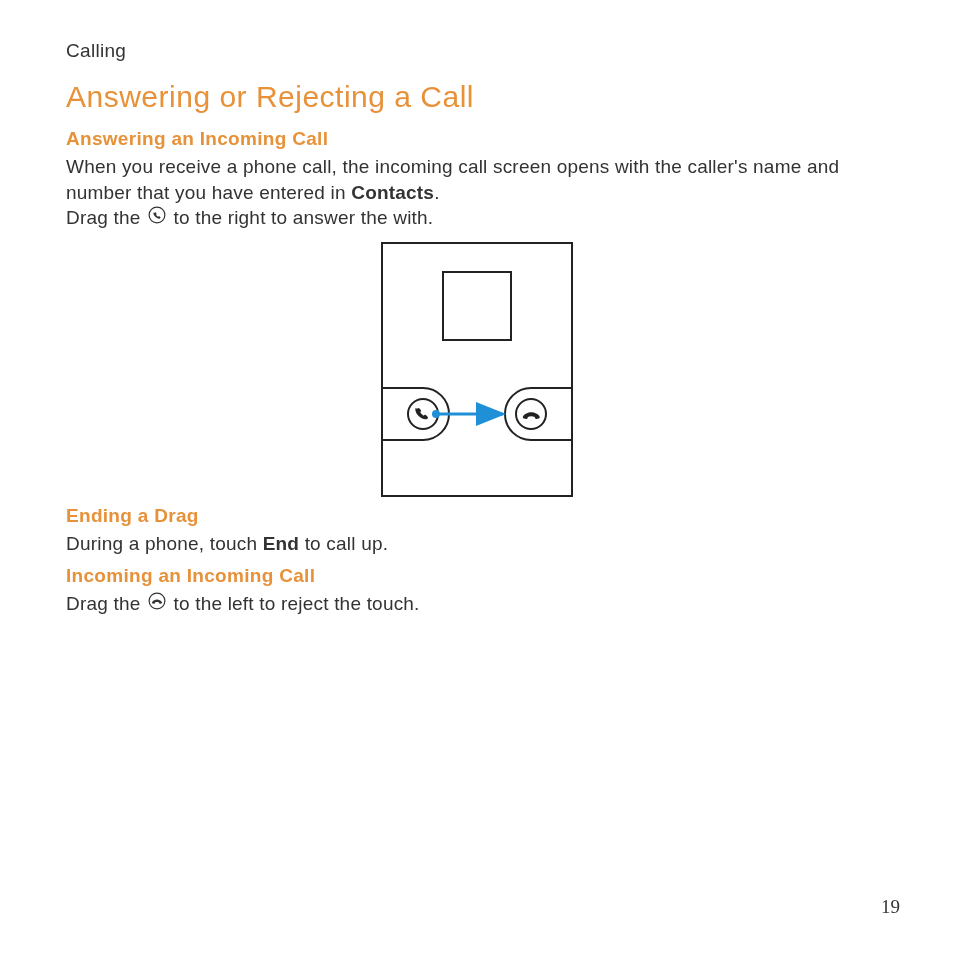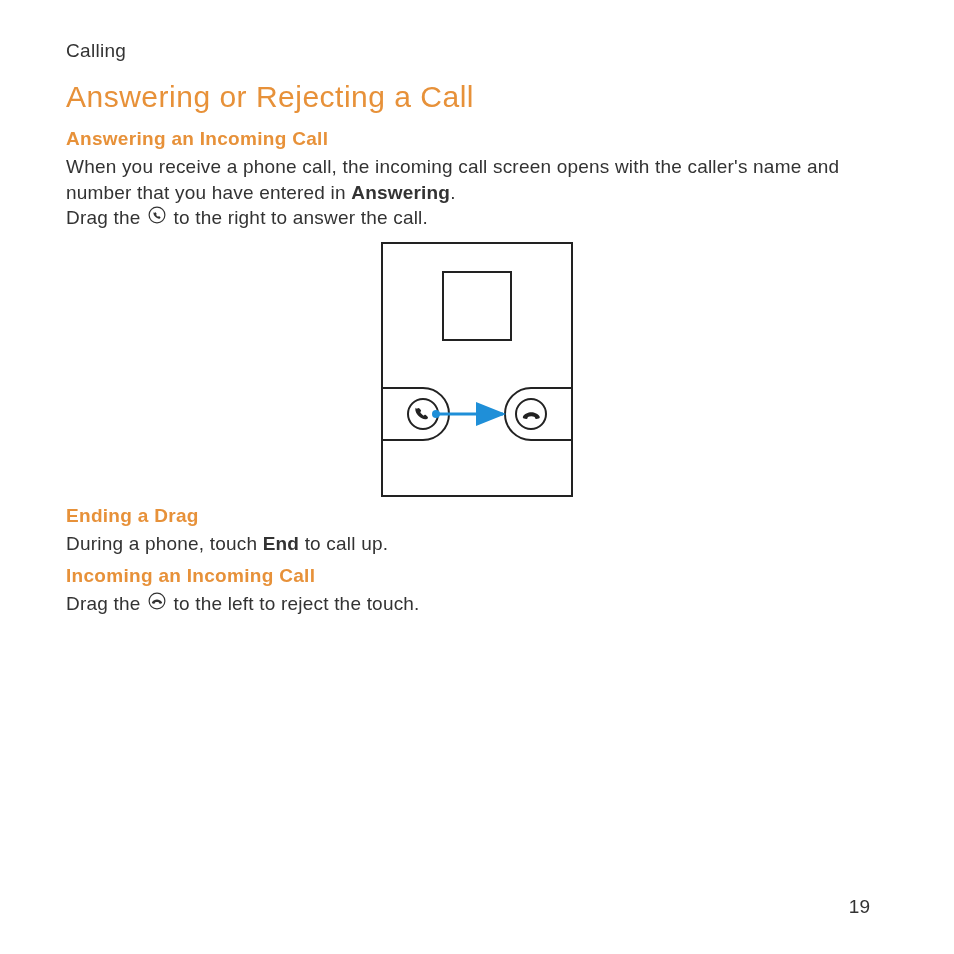--- a/index.html
+++ b/index.html
@@ -49,45 +49,46 @@
       top: -1px;
     }
     .figure-wrap {
       display: flex;
       justify-content: center;
       margin: 10px 0 8px 0;
     }
     .page-number {
       position: absolute;
       bottom: 36px;
-      right: 84px;
+      right: 54px;
       font-size: 19px;
       color: #333333;
+      font-family: Liberation Serif, serif;
     }
   </style>
 </head>
 <body>
 
 <div class="breadcrumb">Calling</div>
 
 <h1 class="h1">Answering or Rejecting a Call</h1>
 
 <h2 class="h2">Answering an Incoming Call</h2>
 <p class="body-text">
-  <span>When you receive a phone call, the incoming call screen opens with the caller's name and number that you have entered in </span><span class="bold">Answering</span><span>.</span>
+  <span>When you receive a phone call, the incoming call screen opens with the caller's name and number that you have entered in </span><span class="bold">Contacts</span><span>.</span>
 </p>
 <p class="body-text">
   <span>Drag the </span>
   <span class="inline-icon">
     <svg width="18" height="18" viewBox="0 0 24 24">
       <circle cx="12" cy="12" r="10.5" fill="none" stroke="#333" stroke-width="1.6"></circle>
       <path d="M8.5 9.2 c0.4 -0.9 1.2 -1 1.8 -0.4 l1 1.2 c0.3 0.4 0.3 0.8 0 1.1 l-0.5 0.5 c0.6 1.2 1.5 2.1 2.7 2.7 l0.5 -0.5 c0.3 -0.3 0.7 -0.3 1.1 0 l1.2 1 c0.6 0.6 0.5 1.4 -0.4 1.8 c-1.7 0.8 -4.4 -0.4 -6.2 -2.2 c-1.8 -1.8 -3 -4.5 -2.2 -6.2 z" fill="#333"></path>
     </svg>
   </span>
-  <span> to the right to answer the call.</span>
+  <span> to the right to answer the with.</span>
 </p>
 
 <div class="figure-wrap">
   <svg width="192" height="255" viewBox="0 0 192 255">
 
     <rect x="1" y="1" width="190" height="253" fill="none" stroke="#222" stroke-width="2"></rect>
 
     <rect x="62" y="30" width="68" height="68" fill="none" stroke="#222" stroke-width="2"></rect>
 
     <path d="M1 146 L42 146 A26 26 0 0 1 42 198 L1 198" fill="none" stroke="#222" stroke-width="2"></path>

